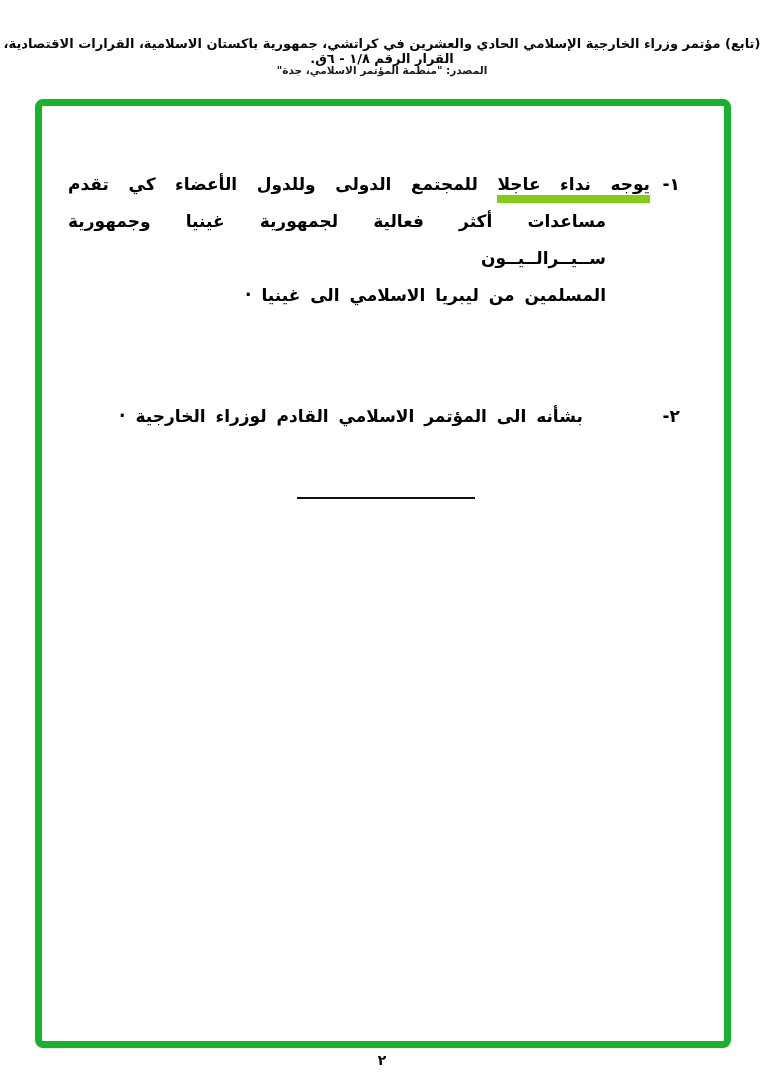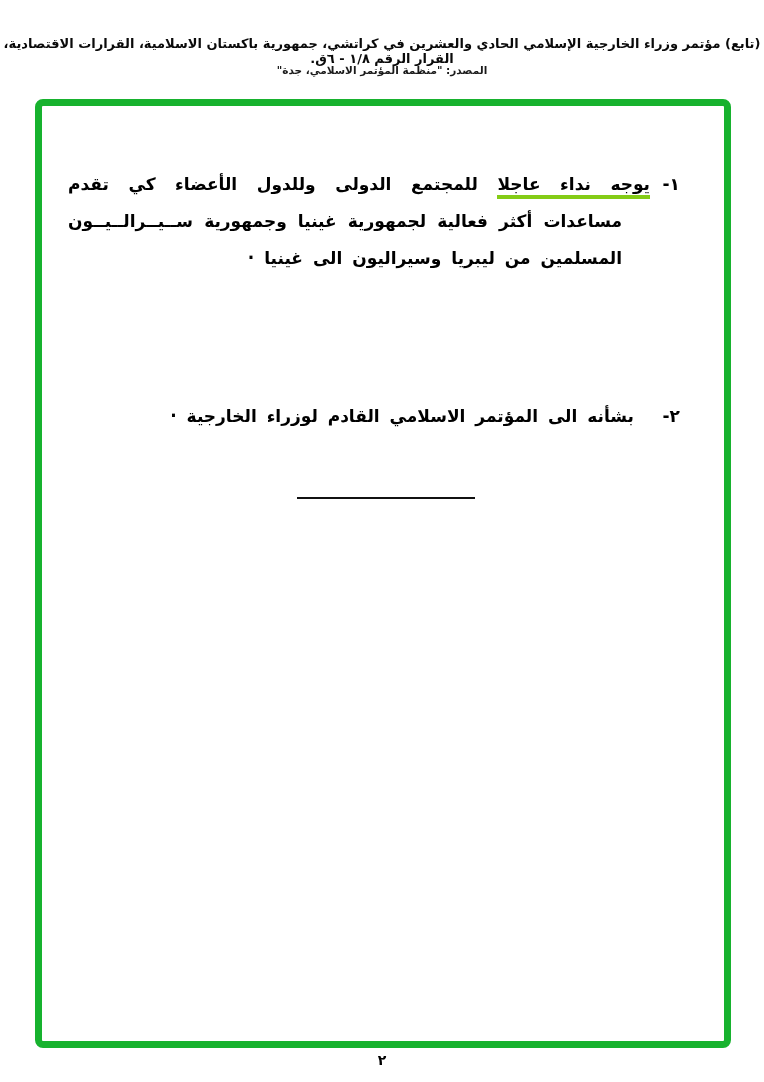--- a/index.html
+++ b/index.html
@@ -57,29 +57,29 @@
     color: #000;
   }
   .para-num {
     flex: 0 0 30px;
     text-align: right;
     white-space: nowrap;
   }
   .para-text { flex: 1 1 auto; min-width: 0; }
   .line { direction: rtl; }
   .line.just { text-align: justify; text-align-last: justify; }
-  .line.cont { margin-right: 28px; }
+  .line.cont { margin-right: 44px; }
   .line.last { text-align: right; }
   .u {
-    border-bottom: 4px solid #84cc16;
+    border-bottom: 8px solid #84cc16;
     padding-bottom: 1px;
   }
   .para1 { top: 166px; }
   .para2 { top: 398px; }
-  .para2 .line.cont { margin-right: 16px; }
+  .para2 .line.cont { margin-right: 16px; text-align: center; }
   
   .sep-rule {
     position: absolute;
     top: 497px; left: 297px;
     width: 178px; height: 2px;
     background: #111;
   }
   
   .page-num {
     position: absolute;
@@ -99,21 +99,21 @@
 
   <div class="hdr2">المصدر: "منظمة المؤتمر الاسلامي، جدة"</div>
 
   <div class="frame"></div>
 
   <div class="para para1">
     <div class="para-num">١-</div>
     <div class="para-text">
       <div class="line just"><span class="u">يوجه نداء عاجلا</span> <span>للمجتمع الدولى وللدول الأعضاء كي تقدم</span></div>
       <div class="line just cont">مساعدات أكثر فعالية لجمهورية غينيا وجمهورية ســيــرالــيــون</div>
-      <div class="line last cont">المسلمين من ليبريا وسيراليون الى غينيا ·</div>
+      <div class="line last cont">المسلمين من ليبريا الاسلامي الى غينيا ·</div>
     </div>
   </div>
 
   <div class="para para2">
     <div class="para-num">٢-</div>
     <div class="para-text">
       <div class="line last cont">بشأنه الى المؤتمر الاسلامي القادم لوزراء الخارجية ·</div>
     </div>
   </div>
 

